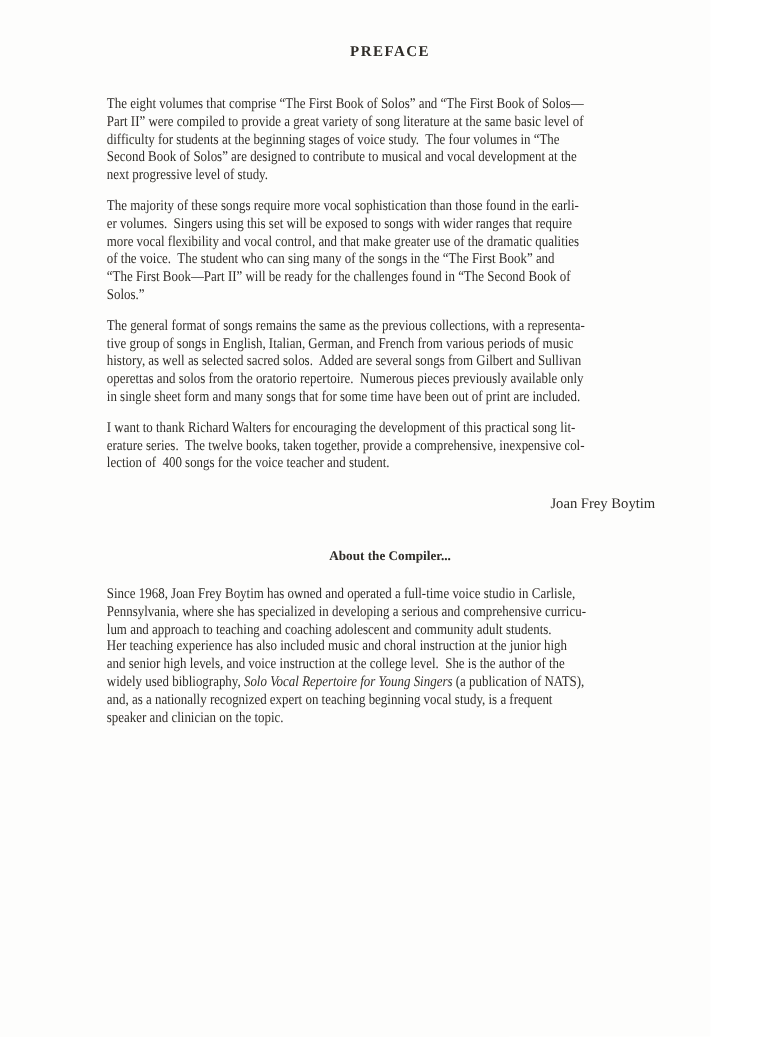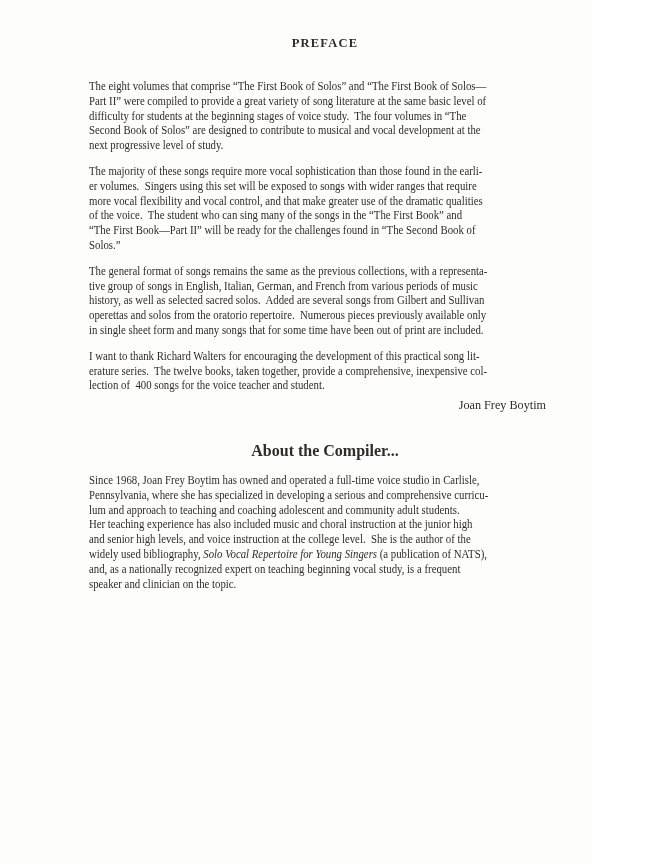--- a/index.html
+++ b/index.html
@@ -36,31 +36,31 @@
     transform: scaleX(0.87);
     transform-origin: left top;
   }
   .para.first {
     margin-top: 28px;
   }
   .para + .para {
     margin-top: 11px;
   }
   .signature {
-    margin-top: 5px;
+    margin-top: 19px;
     width: 457px;
     text-align: right;
     font-size: 12.2px;
     line-height: 14.8px;
   }
   .about-heading {
     margin-top: 30px;
     text-align: center;
     font-weight: bold;
-    font-size: 16px;
+    font-size: 11px;
     line-height: 15px;
   }
   .about-para {
     margin-top: 15px;
   }
   .book-title {
     font-style: italic;
   }
 </style>
 </head>

